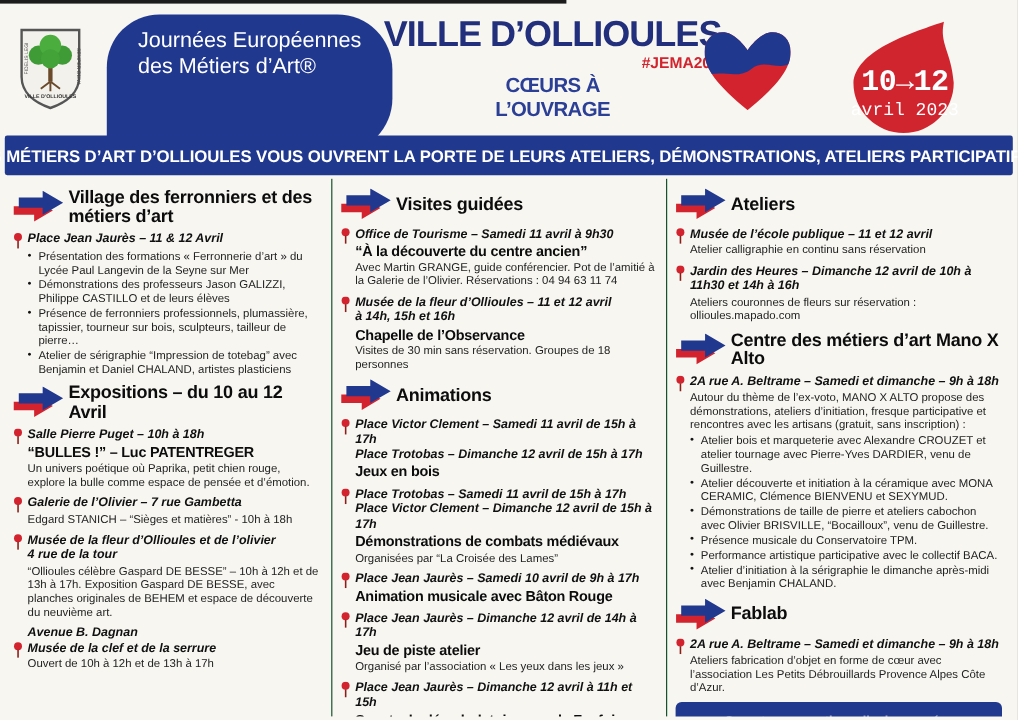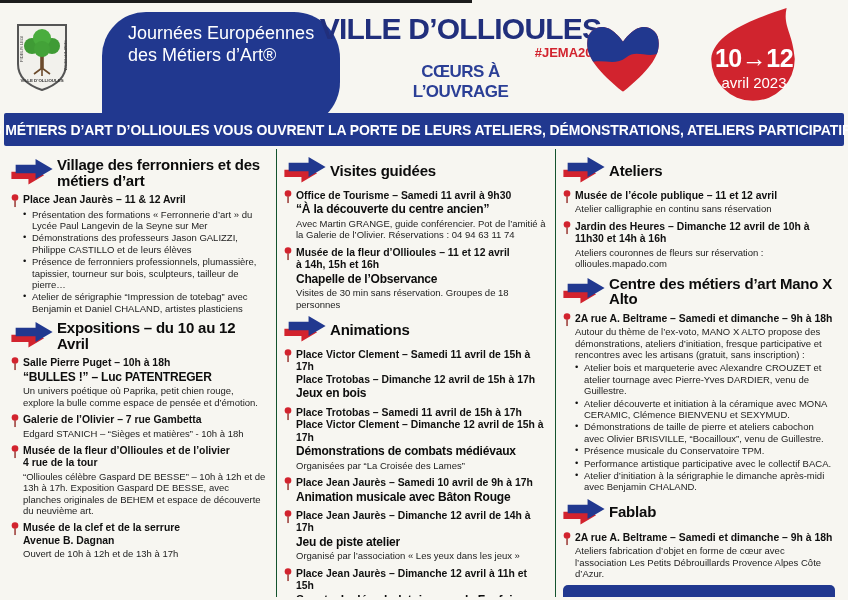--- a/index.html
+++ b/index.html
@@ -2,49 +2,49 @@
 <html style="--blue: #21388f; --navy: #212f7c; --red: #d2232e;"><head>
 <meta charset="utf-8">
 <style>
   html,body{margin:0;padding:0;background:#d9d7d2;}
   .page{position:relative;width:848px;height:600px;background:#f7f6f1;overflow:hidden;
         font-family:"Liberation Sans","DejaVu Sans",sans-serif;color:#111;}
   .scan-line{position:absolute;top:0;left:0;width:472px;height:3px;background:#1c1c1c;}
 
   
   .crest{position:absolute;left:14px;top:22px;width:56px;height:70px;}
-  .bubble{position:absolute;left:102px;top:12px;width:238px;height:116px;background:var(--blue,#21388f);
+  .bubble{position:absolute;left:89px;top:12px;width:238px;height:116px;background:var(--blue,#21388f);
           border-radius:44px 46px 46px 0;}
   .bubble-text{padding:11px 12px 0 26px;color:#fff;font-size:18px;line-height:1.2;font-weight:500;}
   .title-block{position:absolute;left:288px;top:14px;width:345px;text-align:center;}
   .main-title{font-size:30px;font-weight:800;letter-spacing:-0.8px;color:var(--navy,#212f7c);line-height:1;}
   .hashtag{font-size:13px;font-weight:700;color:var(--red,#d2232e);text-align:right;padding-right:26px;margin-top:1px;}
   .subtitle{font-size:17px;font-weight:800;letter-spacing:-0.5px;color:#2b3f96;line-height:1.02;margin-top:3px;}
   .heart{position:absolute;left:584px;top:22px;}
-  .date-badge{position:absolute;left:702px;top:6px;width:104px;height:106px;}
+  .date-badge{position:absolute;left:702px;top:16px;width:104px;height:106px;font-family:Liberation Mono, monospace;}
   .date-badge .txt{position:absolute;left:0;width:100%;text-align:center;color:#fff;}
   .date-main{top:38px;font-size:25px;font-weight:800;letter-spacing:-0.5px;}
   .date-sub{top:68px;font-size:15px;font-weight:400;}
 
   
   .banner{position:absolute;top:113px;left:4px;right:4px;height:33px;background:var(--blue,#21388f);
           border-radius:2px;color:#fff;font-weight:700;font-size:14px;letter-spacing:-0.1px;
           display:flex;align-items:center;justify-content:center;white-space:nowrap;}
 
   
   .main{position:absolute;top:149px;left:4px;right:4px;bottom:3px;display:grid;
         grid-template-columns:272px 279px 1fr;}
   .col{padding:5px 9px 0 7px;overflow:hidden;}
   .col + .col{border-left:1px solid #14532d;}
   .section{margin-bottom:3px;}
   .heading-row{display:flex;align-items:center;gap:4px;margin:3px 0 6px 0;}
   .heading-row svg{flex-shrink:0;}
   .heading{margin:0;font-size:15px;font-weight:800;letter-spacing:-0.2px;color:#0c0c0c;line-height:1.04;}
   .item{margin-bottom:6px;}
-  .venue{position:relative;padding-left:12px;font-size:10.4px;font-weight:700;
+  .venue{position:relative;padding-left:12px;font-size:10.4px;font-weight:700;font-style:italic;
          color:#101010;line-height:1.2;}
   .venue .pin{position:absolute;left:0;top:0;}
   .title{font-size:12px;font-weight:800;letter-spacing:-0.2px;color:#0c0c0c;line-height:1.12;
          margin:1px 0 0 12px;}
   .desc{font-size:9.5px;color:#222;line-height:1.2;margin:1px 0 0 12px;}
   ul.bullets{margin:2px 0 0 0;padding:0 0 0 12px;list-style:none;}
   ul.bullets li{position:relative;padding-left:9px;font-size:9.5px;line-height:1.2;color:#222;margin-bottom:1px;}
   ul.bullets li::before{content:"•";position:absolute;left:0;top:-1px;color:#111;}
 
   
@@ -159,25 +159,25 @@
           </div>
           <div class="item">
             <div class="venue"><svg class="pin" viewBox="0 0 9 16" width="8" height="14">
                 <circle cx="4.5" cy="4" r="3.8" fill="#d2232e"></circle>
                 <rect x="3.8" y="7.4" width="1.5" height="7.5" fill="#8c1d18"></rect>
               </svg><span>Musée de la fleur d’Ollioules et de l’olivier</span></div>
             <div class="venue"><span>4 rue de la tour</span></div>
             <div class="desc">“Ollioules célèbre Gaspard DE BESSE” – 10h à 12h et de 13h à 17h. Exposition Gaspard DE BESSE, avec planches originales de BEHEM et espace de découverte du neuvième art.</div>
           </div>
           <div class="item">
+            <div class="venue"><span>Avenue B. Dagnan</span></div>
             <div class="venue"><svg class="pin" viewBox="0 0 9 16" width="8" height="14">
                 <circle cx="4.5" cy="4" r="3.8" fill="#d2232e"></circle>
                 <rect x="3.8" y="7.4" width="1.5" height="7.5" fill="#8c1d18"></rect>
               </svg><span>Musée de la clef et de la serrure</span></div>
-            <div class="venue"><span>Avenue B. Dagnan</span></div>
             <div class="desc">Ouvert de 10h à 12h et de 13h à 17h</div>
           </div>
         </div>
       </div>
       <div class="col">
         <div class="section">
           <div class="heading-row">
             <svg viewBox="0 0 58 38" width="42" height="27">
               <polygon fill="#d2232e" points="0,18 24,18 24,10 46,23 24,36 24,28 0,28"></polygon>
               <polygon fill="#21388f" points="6,8 34,8 34,0 58,14 34,28 34,20 6,20"></polygon>

